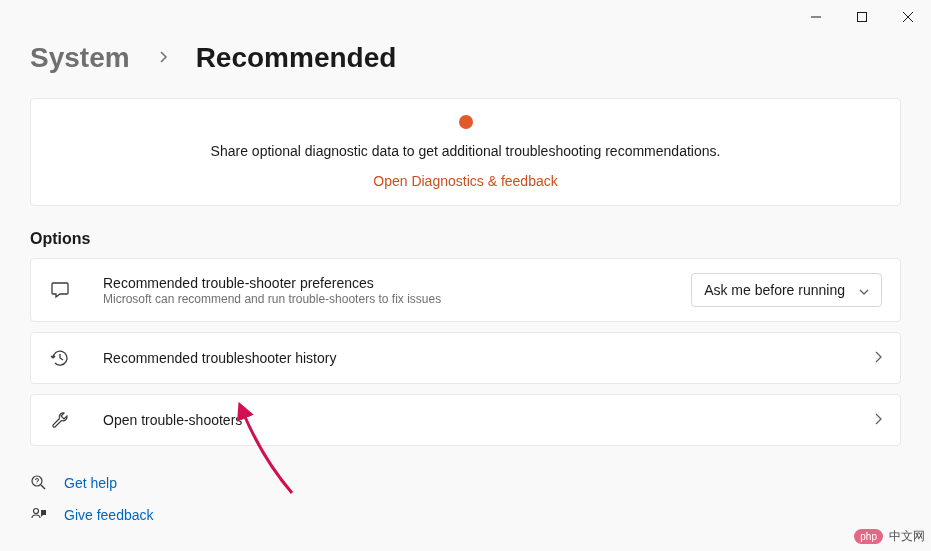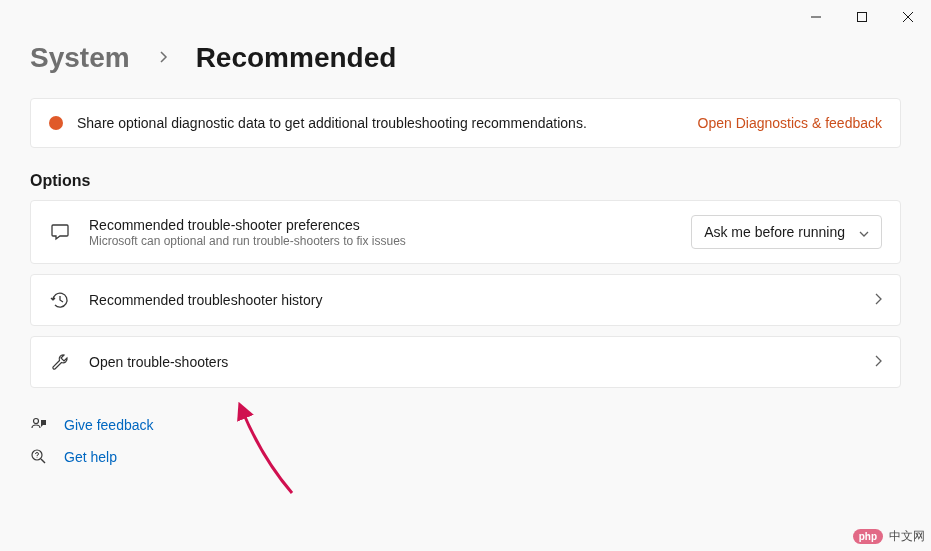--- a/index.html
+++ b/index.html
@@ -53,20 +53,21 @@
     }
     .info-banner {
       background: #fff;
       border: 1px solid #e8e8e8;
       border-radius: 4px;
       padding: 16px 18px;
       display: flex;
       align-items: center;
       gap: 14px;
       margin-bottom: 24px;
+      flex-direction: column;
     }
     .info-dot {
       width: 14px;
       height: 14px;
       border-radius: 50%;
       background: #e05a2a;
       flex-shrink: 0;
     }
     .info-text {
       flex: 1;
@@ -82,21 +83,21 @@
       margin-bottom: 10px;
       color: #1a1a1a;
     }
     .card {
       background: #fff;
       border: 1px solid #e8e8e8;
       border-radius: 4px;
       padding: 14px 18px;
       display: flex;
       align-items: center;
-      gap: 18px;
+      gap: 32px;
       margin-bottom: 10px;
     }
     .card-icon {
       width: 22px;
       height: 22px;
       display: flex;
       align-items: center;
       justify-content: center;
       flex-shrink: 0;
       color: #3a3a3a;
@@ -165,21 +166,21 @@
       bottom: 6px;
       display: flex;
       align-items: center;
       gap: 6px;
       opacity: 0.9;
     }
     .wm-bubble {
       background: #e05a7a;
       color: #fff;
       font-size: 10px;
-      font-weight: 700;
+      font-weight: 400;
       padding: 2px 6px;
       border-radius: 10px;
     }
     .wm-text {
       font-size: 12px;
       color: #3a3a3a;
     }
   </style>
 </head>
 <body>
@@ -223,21 +224,21 @@
   <div class="section-title">Options</div>
 
   <div class="card">
     <div class="card-icon">
       <svg width="20" height="20" viewBox="0 0 20 20">
           <path d="M3 3 H17 A1 1 0 0 1 18 4 V13 A1 1 0 0 1 17 14 H10 L6 17 V14 H3 A1 1 0 0 1 2 13 V4 A1 1 0 0 1 3 3 Z" fill="none" stroke="#3a3a3a" stroke-width="1.3"></path>
         </svg>
     </div>
     <div class="card-body">
       <div class="card-title">Recommended trouble-shooter preferences</div>
-      <div class="card-sub">Microsoft can optional and run trouble-shooters to fix issues</div>
+      <div class="card-sub">Microsoft can recommend and run trouble-shooters to fix issues</div>
     </div>
     <div class="dropdown">
       <span>Ask me before running</span>
       <span class="chevron">
         <svg width="10" height="6" viewBox="0 0 10 6">
             <path d="M1 1 L5 5 L9 1" fill="none" stroke="#606060" stroke-width="1.3"></path>
           </svg>
       </span>
     </div>
   </div>
@@ -269,40 +270,40 @@
       <div class="card-title">Open trouble-shooters</div>
     </div>
     <span class="chevron">
       <svg width="8" height="12" viewBox="0 0 8 12">
           <path d="M2 1 L7 6 L2 11" fill="none" stroke="#606060" stroke-width="1.3"></path>
         </svg>
     </span>
   </div>
 
   <div class="footer-links">
+    <div class="footer-link">
+      <div class="footer-icon">
+        <svg width="18" height="18" viewBox="0 0 18 18">
+            <circle cx="7" cy="7" r="5" fill="none" stroke="#3a3a3a" stroke-width="1.2"></circle>
+            <path d="M5.5 6 A1.5 1.5 0 0 1 8.5 6 Q8.5 7 7 7.5 V8.2 M7 9.5 V10" fill="none" stroke="#3a3a3a" stroke-width="1"></path>
+            <path d="M11 11 L15 15" stroke="#3a3a3a" stroke-width="1.5"></path>
+          </svg>
+      </div>
+      <span class="footer-link-text">Get help</span>
+    </div>
     <div class="footer-link">
       <div class="footer-icon">
         <svg width="18" height="18" viewBox="0 0 18 18">
             <circle cx="6" cy="5" r="2.5" fill="none" stroke="#3a3a3a" stroke-width="1.2"></circle>
             <path d="M2 12 Q2 9 6 9 Q10 9 10 12" fill="none" stroke="#3a3a3a" stroke-width="1.2"></path>
             <path d="M11 4 H16 V9 H13 L11 11 V9 H11 Z" fill="#3a3a3a"></path>
           </svg>
       </div>
       <span class="footer-link-text">Give feedback</span>
     </div>
-    <div class="footer-link">
-      <div class="footer-icon">
-        <svg width="18" height="18" viewBox="0 0 18 18">
-            <circle cx="7" cy="7" r="5" fill="none" stroke="#3a3a3a" stroke-width="1.2"></circle>
-            <path d="M5.5 6 A1.5 1.5 0 0 1 8.5 6 Q8.5 7 7 7.5 V8.2 M7 9.5 V10" fill="none" stroke="#3a3a3a" stroke-width="1"></path>
-            <path d="M11 11 L15 15" stroke="#3a3a3a" stroke-width="1.5"></path>
-          </svg>
-      </div>
-      <span class="footer-link-text">Get help</span>
-    </div>
   </div>
 </div>
 
 <svg class="arrow-annotation" width="80" height="100" viewBox="0 0 80 100">
   <defs>
     <marker id="arrowhead" markerWidth="6" markerHeight="6" refX="3" refY="3" orient="auto">
       <path d="M0,0 L6,3 L0,6 Z" fill="#d01050"></path>
     </marker>
   </defs>
   <path d="M60 95 Q30 60 10 12" fill="none" stroke="#d01050" stroke-width="3" marker-end="url(#arrowhead)"></path>

